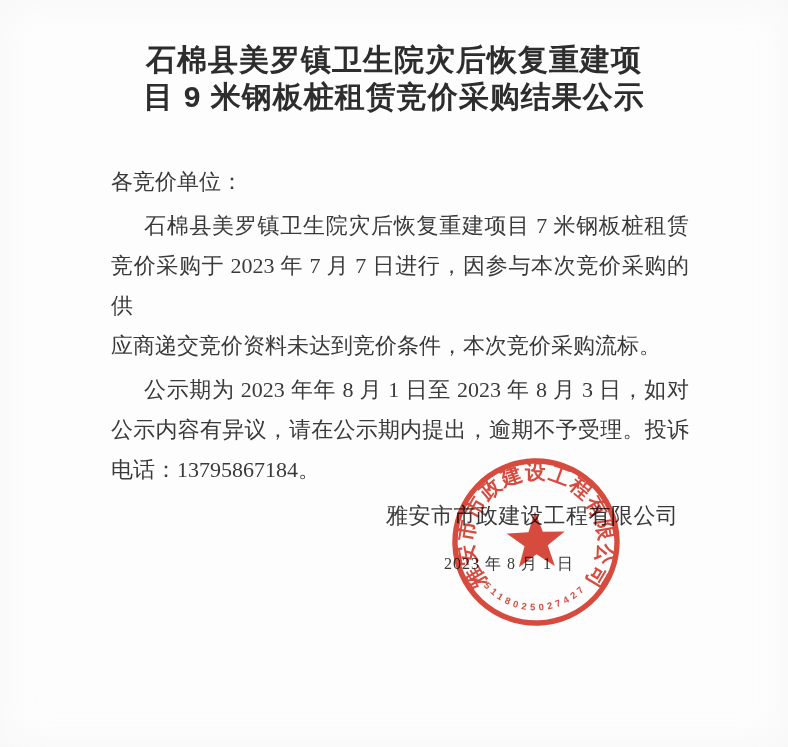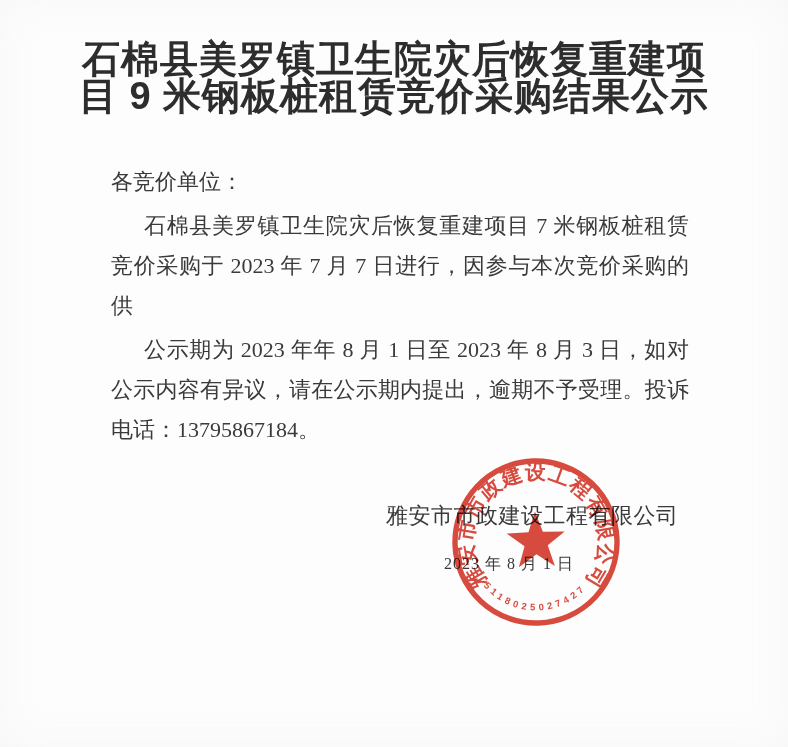--- a/index.html
+++ b/index.html
@@ -26,21 +26,21 @@
   }
 
   .doc-title {
     position: absolute;
     top: 41px;
     left: 0;
     width: 788px;
     text-align: center;
     font-family: "Liberation Sans", "DejaVu Sans", sans-serif;
     font-weight: 700;
-    font-size: 38px;
+    font-size: 30px;
     line-height: 37px;
     letter-spacing: 1px;
     color: #2d2d2d;
   }
 
   .doc-body {
     position: absolute;
     top: 162px;
     left: 111px;
     width: 578px;
@@ -114,20 +114,21 @@
     <div>石棉县美罗镇卫生院灾后恢复重建项</div>
     <div>目 9 米钢板桩租赁竞价采购结果公示</div>
   </div>
 
   <div class="doc-body">
     <div class="salutation">各竞价单位：</div>
 
     <div class="para">
       <div class="line fill indent">石棉县美罗镇卫生院灾后恢复重建项目 7 米钢板桩租赁</div>
       <div class="line fill">竞价采购于 2023 年 7 月 7 日进行，因参与本次竞价采购的供</div>
+      <div class="line short">应商递交竞价资料未达到竞价条件，本次竞价采购流标。</div>
     </div>
 
     <div class="para">
       <div class="line fill indent">公示期为 2023 年年 8 月 1 日至 2023 年 8 月 3 日，如对</div>
       <div class="line fill">公示内容有异议，请在公示期内提出，逾期不予受理。投诉</div>
       <div class="line short">电话：13795867184。</div>
     </div>
   </div>
 
   <div class="sig-company">雅安市市政建设工程有限公司</div>

